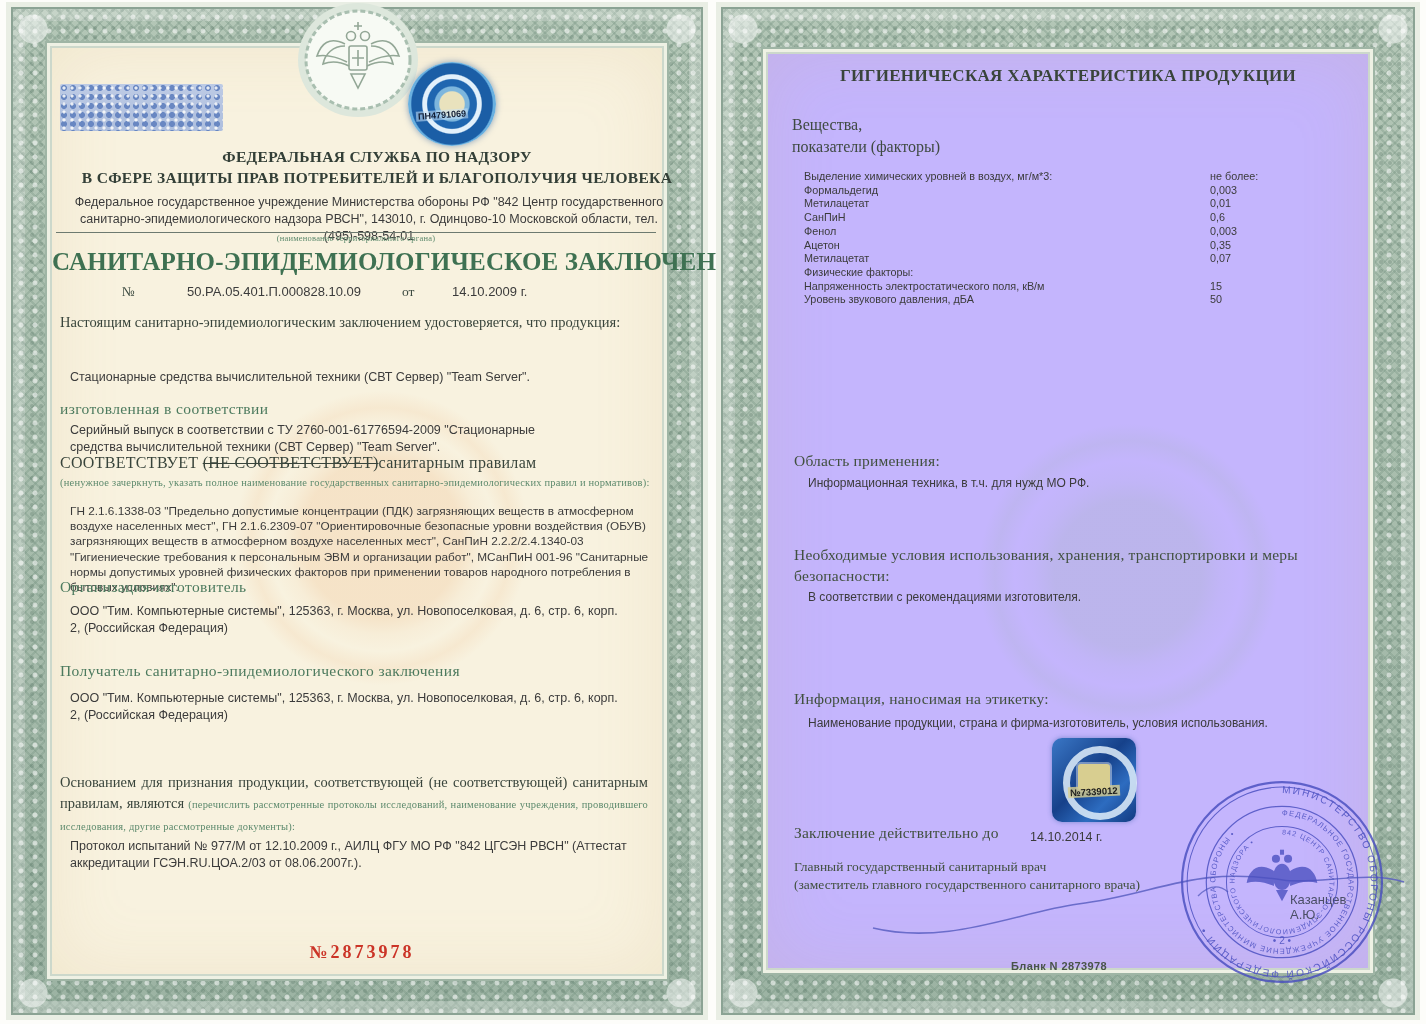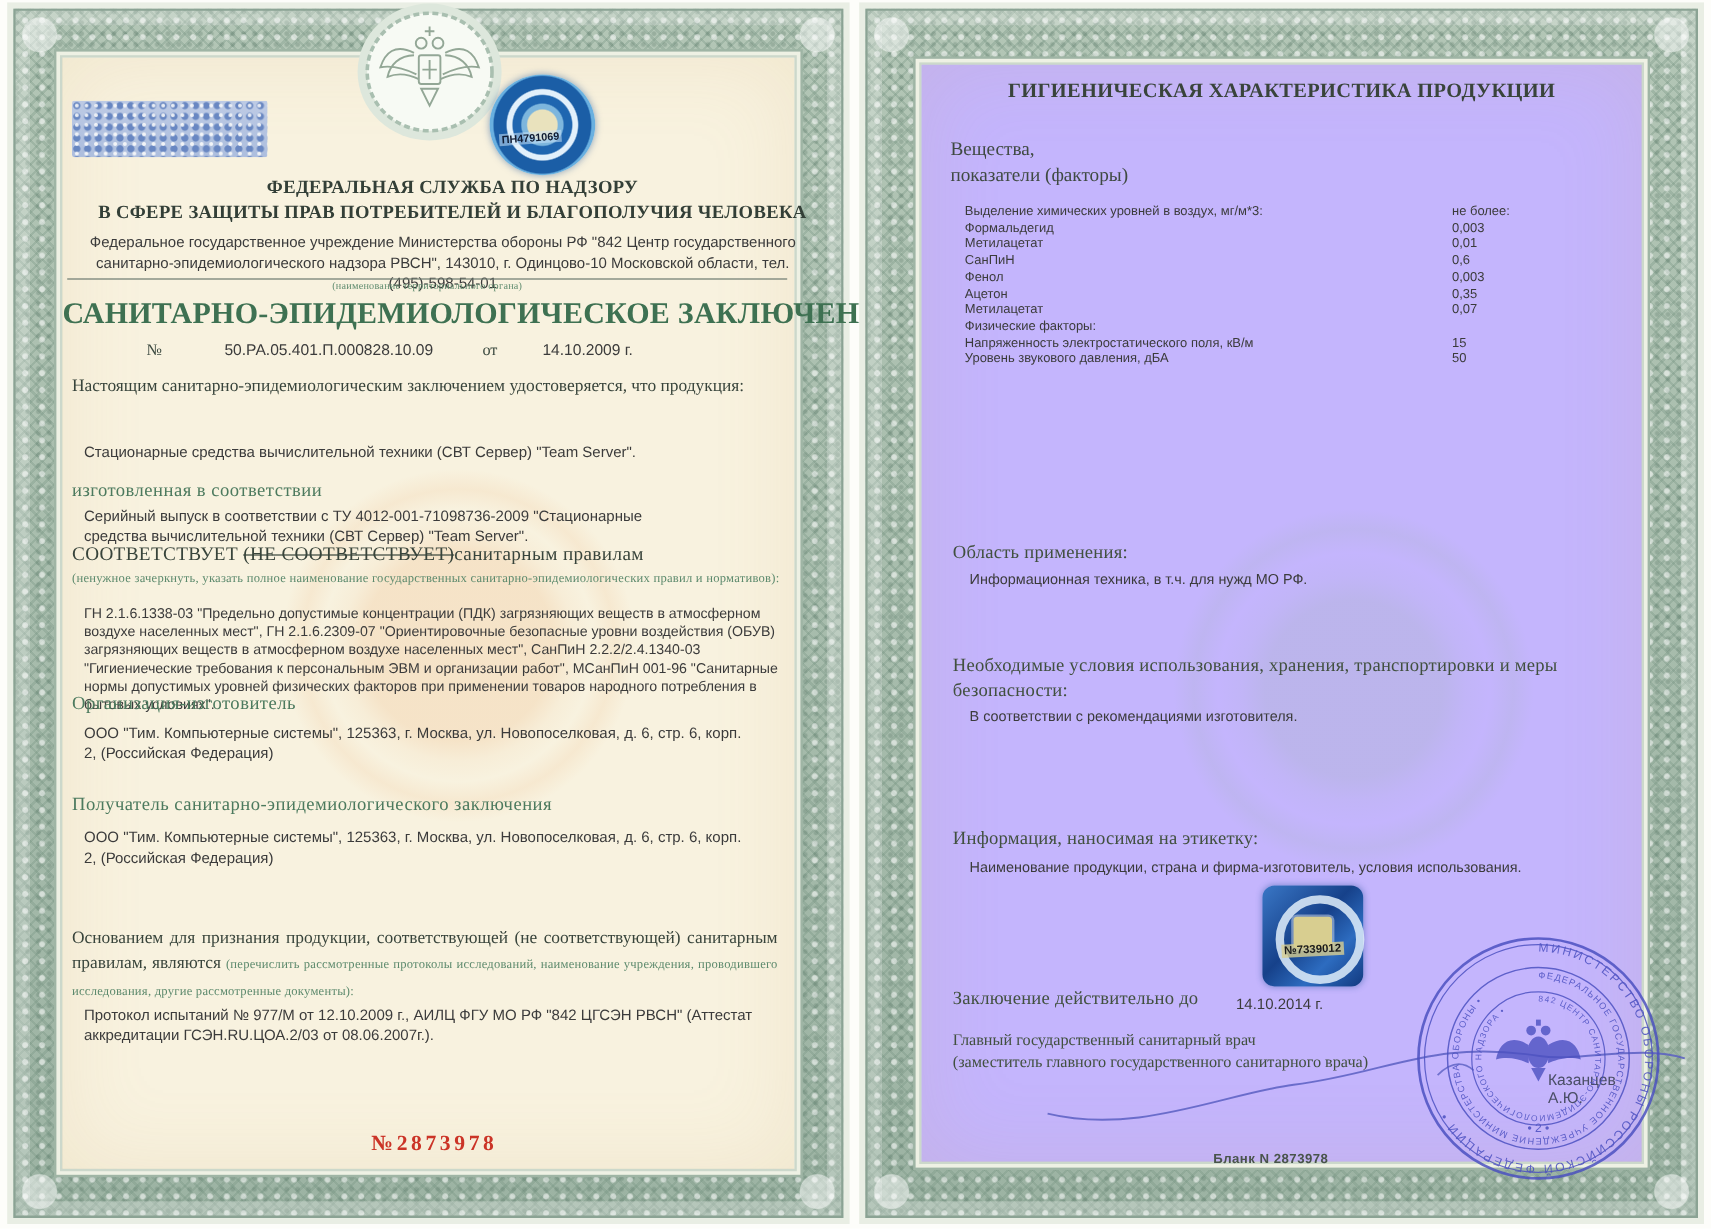--- a/index.html
+++ b/index.html
@@ -123,21 +123,21 @@
         <span class="abs" style="left:70px;">№</span>
         <span class="abs sans" style="left:135px;font-size:13px;">50.РА.05.401.П.000828.10.09</span>
         <span class="abs" style="left:350px;">от</span>
         <span class="abs sans" style="left:400px;font-size:13px;">14.10.2009 г.</span>
       </div>
 
       <div class="abs statement" style="left:8px;top:266px;width:600px;">Настоящим санитарно-эпидемиологическим заключением удостоверяется, что продукция:</div>
       <div class="abs sans" style="left:18px;top:288px;width:580px;font-size:12.5px;margin-top:34px;">Стационарные средства вычислительной техники (СВТ Сервер) "Team Server".</div>
 
       <div class="abs hgreen" style="left:8px;top:352px;">изготовленная в соответствии</div>
-      <div class="abs sans" style="left:18px;top:374px;width:520px;font-size:12.5px;line-height:17px;">Серийный выпуск в соответствии с ТУ 4012-001-71098736-2009 "Стационарные средства вычислительной техники (СВТ Сервер) "Team Server".</div>
+      <div class="abs sans" style="left:18px;top:374px;width:520px;font-size:12.5px;line-height:17px;">Серийный выпуск в соответствии с ТУ 2760-001-61776594-2009 "Стационарные средства вычислительной техники (СВТ Сервер) "Team Server".</div>
 
       <div class="abs conform" style="left:8px;top:406px;width:600px;">
         <span>СООТВЕТСТВУЕТ </span><span class="strike">(НЕ СООТВЕТСТВУЕТ)</span><span>санитарным правилам</span>
       </div>
       <div class="abs capgreen" style="left:8px;top:428px;width:590px;line-height:14px;">(ненужное зачеркнуть, указать полное наименование государственных санитарно-эпидемиологических правил и нормативов):</div>
 
       <div class="abs sans" style="left:18px;top:456px;width:582px;font-size:11.8px;line-height:15.2px;">ГН 2.1.6.1338-03 "Предельно допустимые концентрации (ПДК) загрязняющих веществ в атмосферном воздухе населенных мест", ГН 2.1.6.2309-07 "Ориентировочные безопасные уровни воздействия (ОБУВ) загрязняющих веществ в атмосферном воздухе населенных мест", СанПиН 2.2.2/2.4.1340-03 "Гигиениеческие требования к персональным ЭВМ и организации работ", МСанПиН 001-96 "Санитарные нормы допустимых уровней физических факторов при применении товаров народного потребления в бытовых условиях".</div>
 
       <div class="abs hgreen" style="left:8px;top:530px;">Организация-изготовитель</div>
       <div class="abs sans" style="left:18px;top:555px;width:560px;font-size:12.5px;line-height:17px;">ООО "Тим. Компьютерные системы", 125363, г. Москва, ул. Новопоселковая, д. 6, стр. 6, корп. 2, (Российская Федерация)</div>

